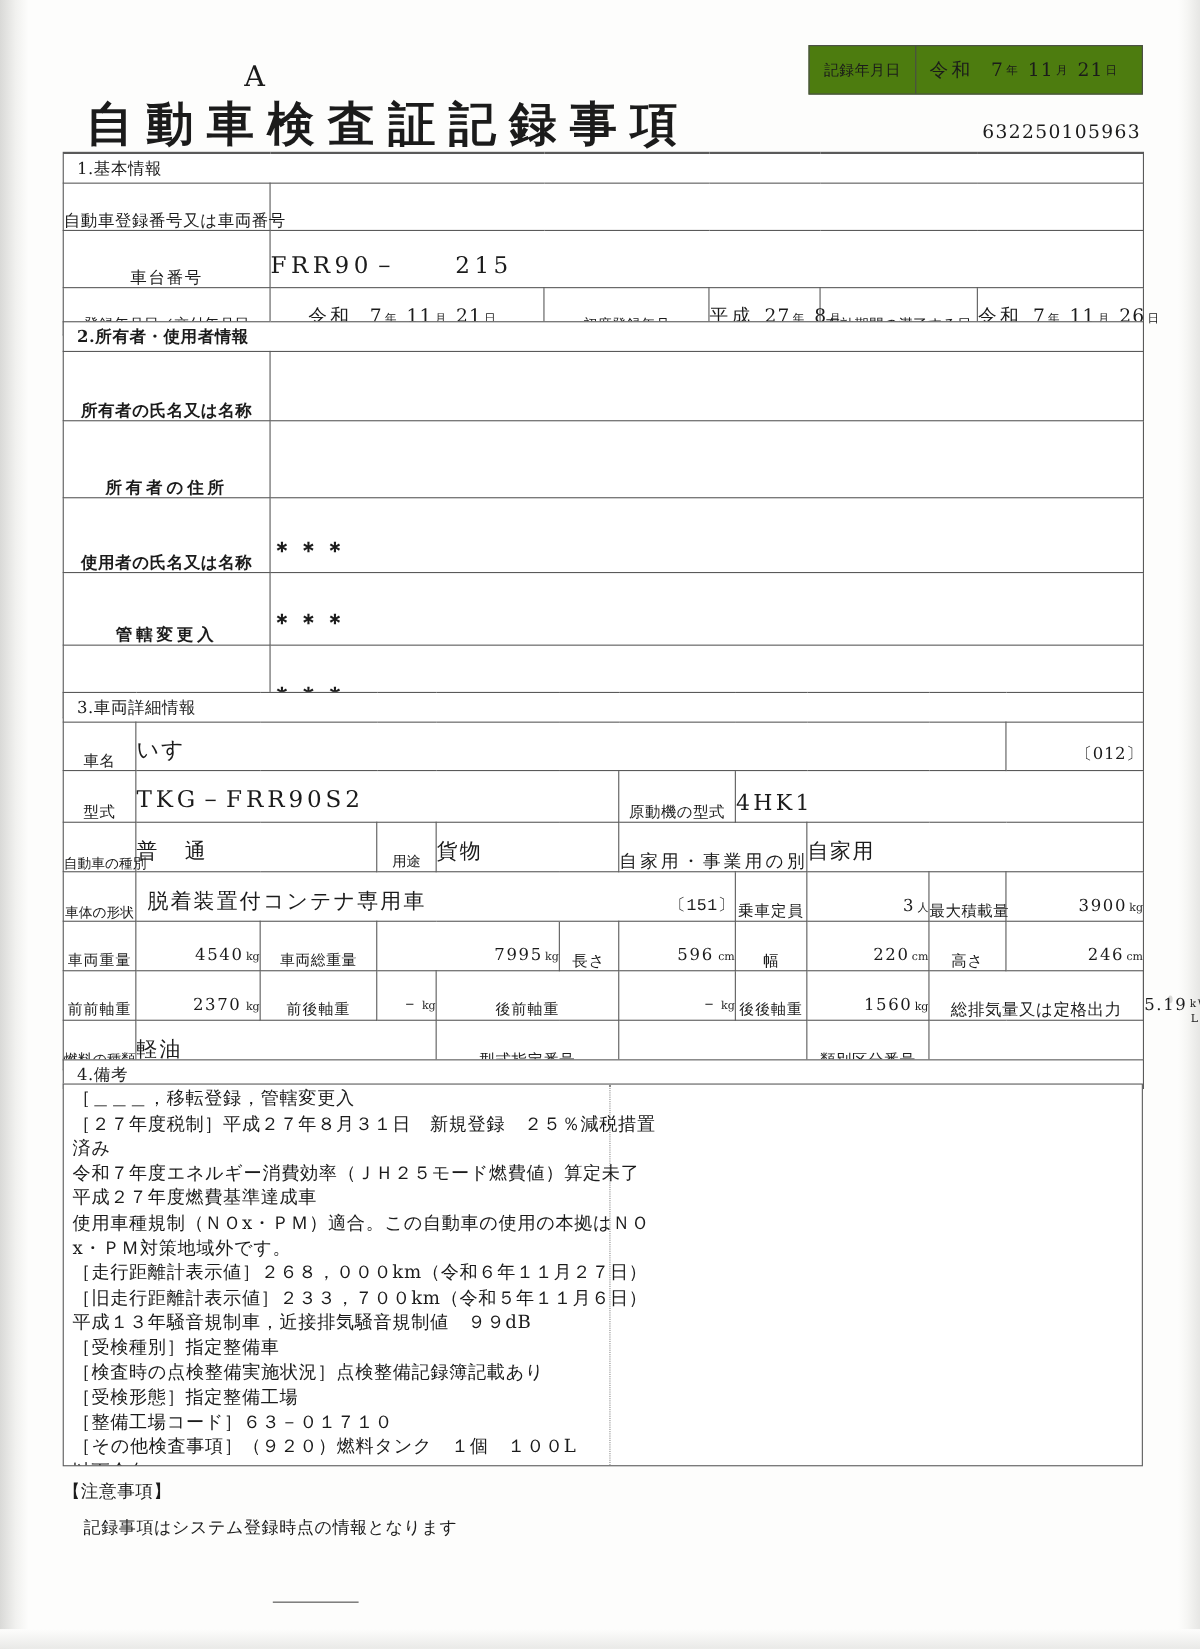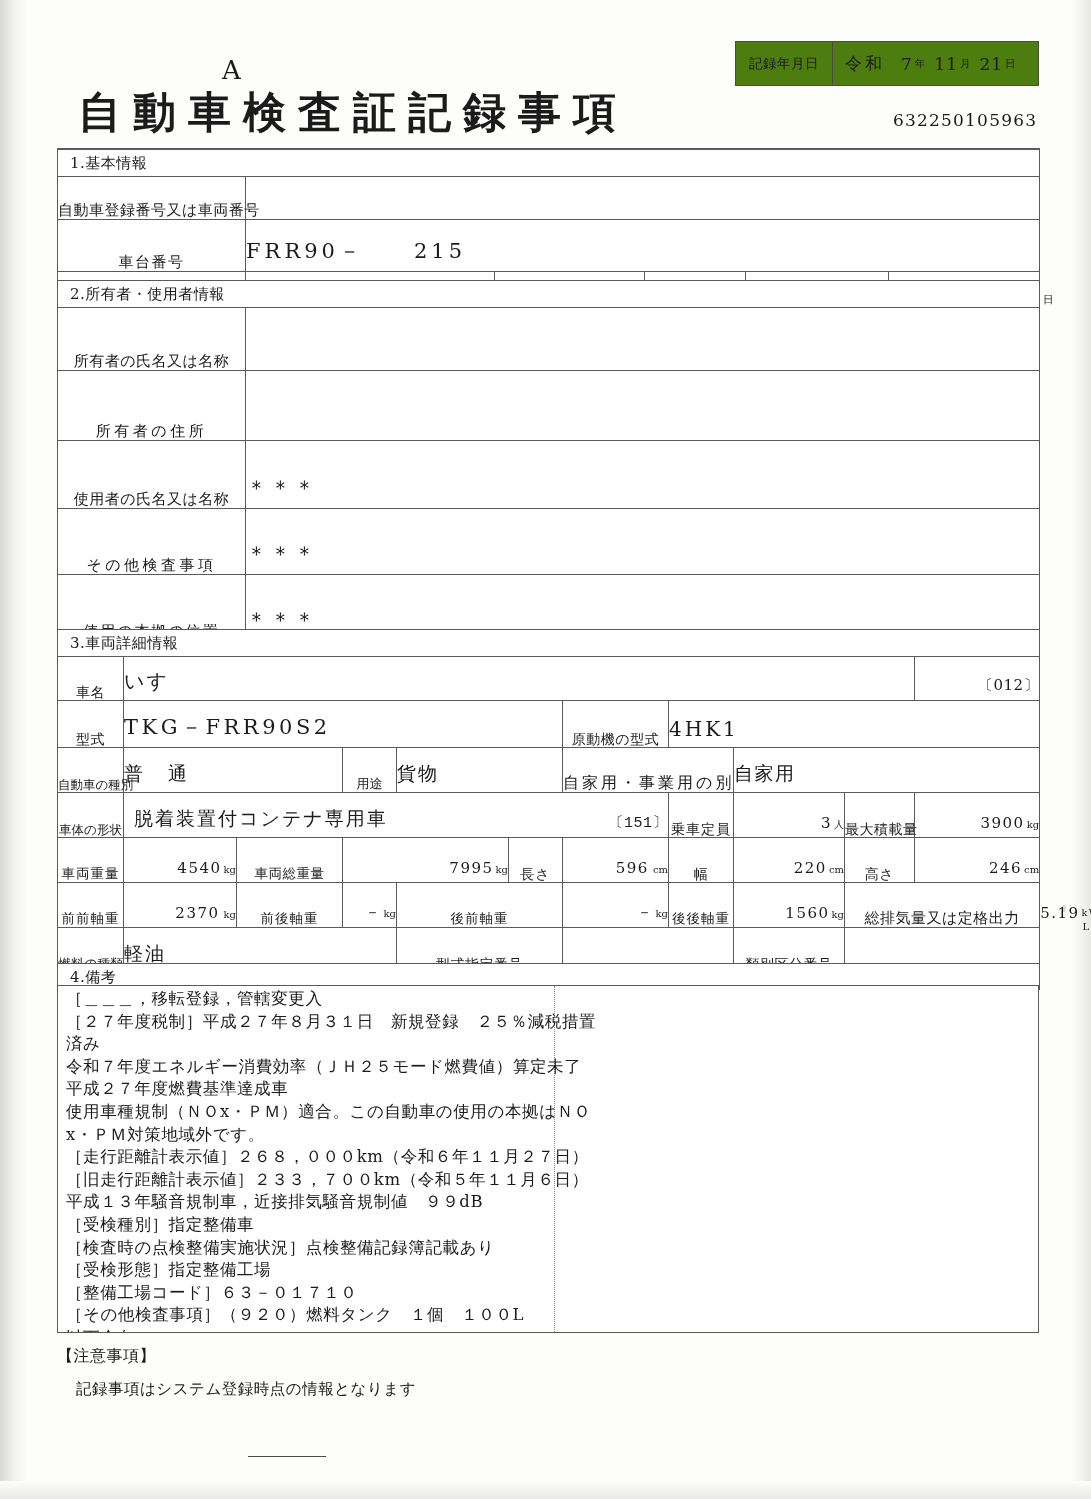--- a/index.html
+++ b/index.html
@@ -254,21 +254,21 @@
       <span class="era">令和</span>
         <span>7</span>
         <span class="unit-s">年</span>
         <span>11</span>
         <span class="unit-s">月</span>
         <span>21</span>
         <span class="unit-s">日</span>
     </div>
   </div>
 
-  <table class="tbl" style="left:57px; top:138px; width:982px;margin-top:10px;">
+  <table class="tbl" style="left:57px; top:138px; width:982px;">
     <colgroup>
       <col style="width:188px">
         <col style="width:104px">
         <col style="width:145px">
       <col style="width:150px">
         <col style="width:101px">
         <col style="width:143px">
         <col style="width:151px">
     </colgroup>
     <tbody>
@@ -293,21 +293,21 @@
         <span class="era" style="margin-right:10px">平成</span><span>27</span><span class="unit-s">年</span><span>8</span><span class="unit-s">月</span>
       </td>
       <td class="lbl" style="font-size:13px;letter-spacing:0.2px">有効期間の満了する日</td>
       <td class="val" style="font-size:17px;letter-spacing:1px;padding:0 0 5px 0">
         <span class="era" style="margin-right:10px">令和</span><span>7</span><span class="unit-s">年</span><span>11</span><span class="unit-s">月</span><span>26</span><span class="unit-s">日</span>
       </td>
     </tr>
   </tbody>
     </table>
 
-  <table class="tbl" style="left:57px; top:280px; width:982px;">
+  <table class="tbl" style="left:57px; top:292px; width:982px;font-weight:bold;">
     <colgroup>
         <col style="width:188px">
         <col style="width:794px">
       </colgroup>
     <tbody>
         <tr style="height:22px">
       <td class="section-head" colspan="2">2.所有者・使用者情報</td>
     </tr>
     <tr style="height:63px">
       <td class="lbl">所有者の氏名又は名称</td>
@@ -315,21 +315,21 @@
     </tr>
     <tr style="height:70px">
       <td class="lbl lbl-wide">所有者の住所</td>
       <td class="val"></td>
     </tr>
     <tr style="height:68px">
       <td class="lbl">使用者の氏名又は名称</td>
       <td class="val" style="font-size:21px;letter-spacing:3px;padding-bottom:6px">＊＊＊</td>
     </tr>
     <tr style="height:66px">
-      <td class="lbl lbl-wide">その他検査事項</td>
+      <td class="lbl lbl-wide">管轄変更入</td>
       <td class="val" style="font-size:21px;letter-spacing:3px;padding-bottom:6px">＊＊＊</td>
     </tr>
     <tr style="height:66px">
       <td class="lbl" style="letter-spacing:2px">使用の本拠の位置</td>
       <td class="val" style="font-size:21px;letter-spacing:3px;padding-bottom:6px">＊＊＊</td>
     </tr>
   </tbody>
     </table>
 
   <table class="tbl" style="left:57px; top:629px; width:982px;">

